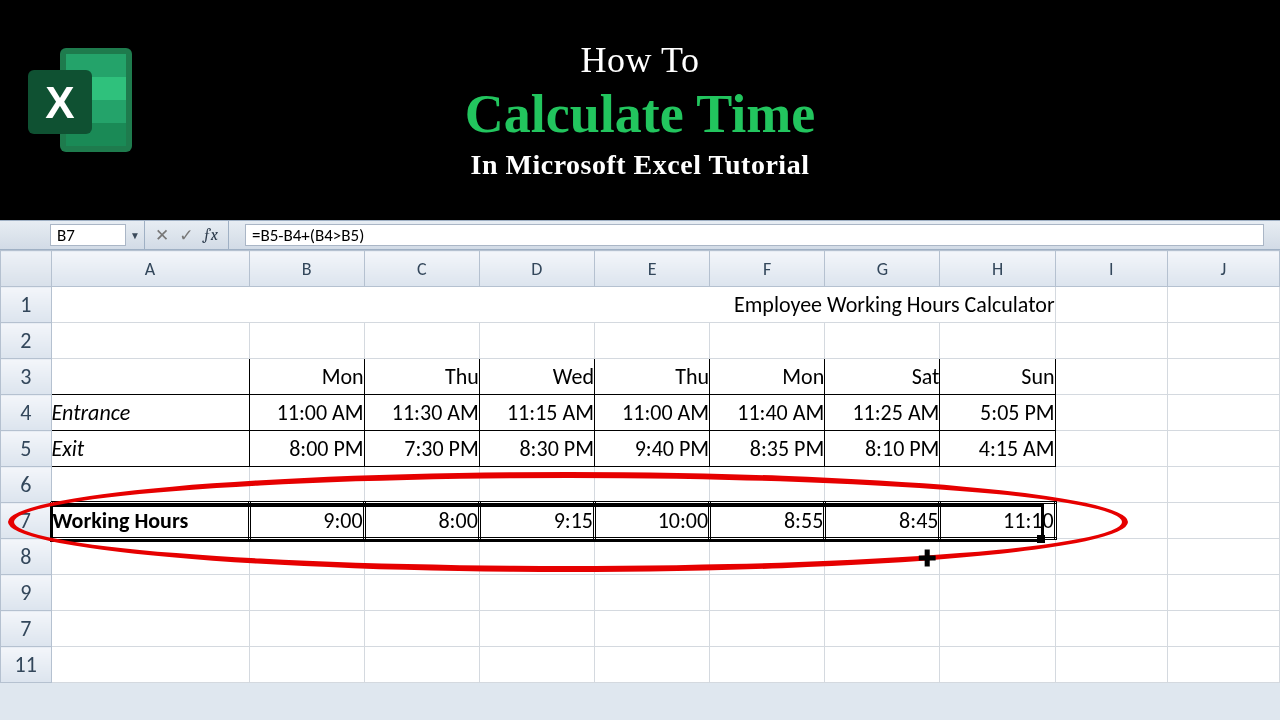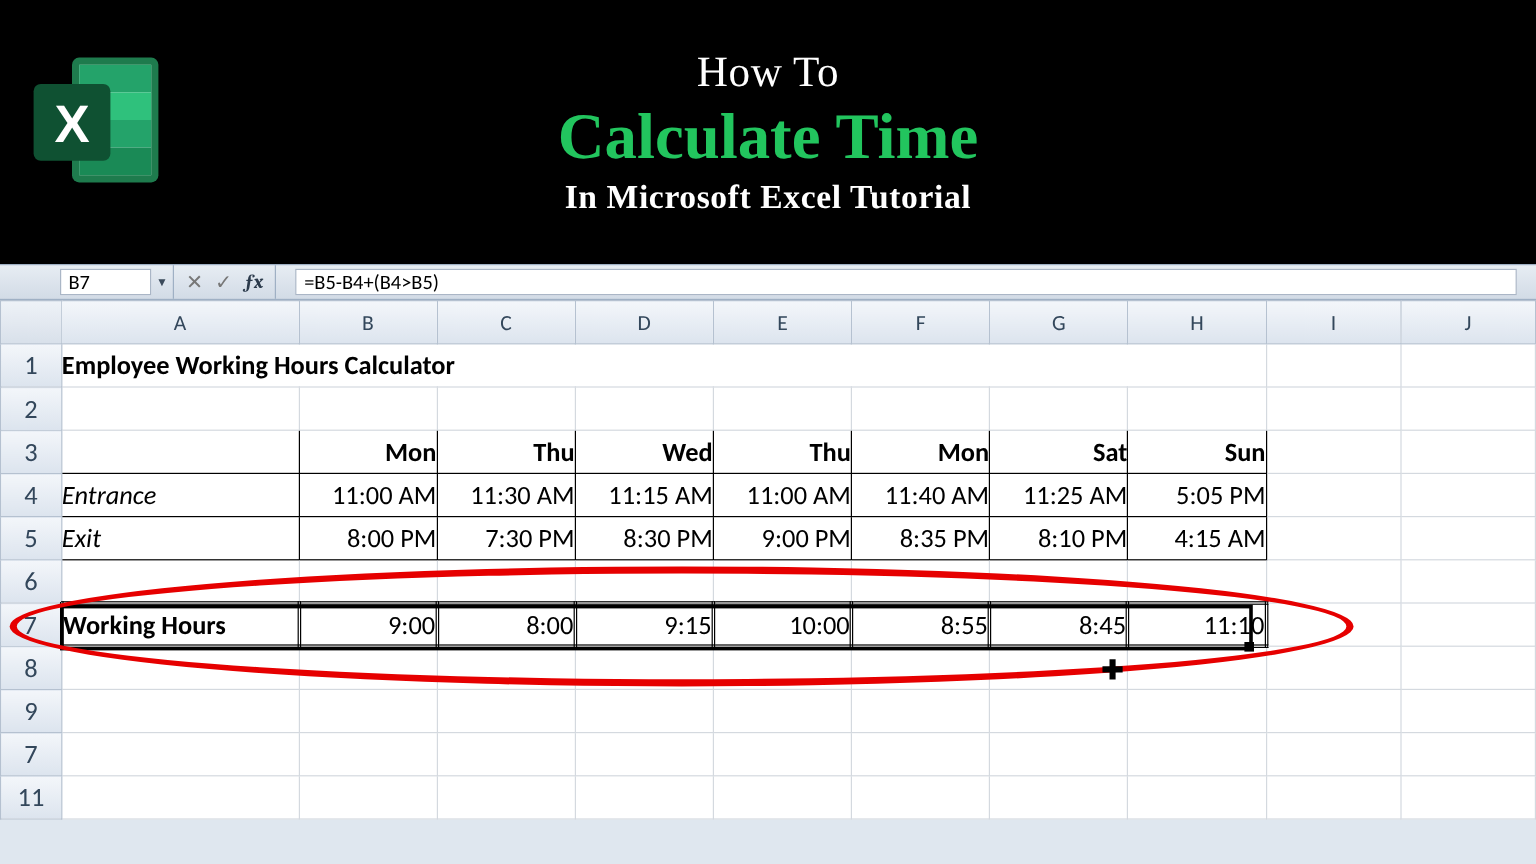--- a/index.html
+++ b/index.html
@@ -16,45 +16,45 @@
 
   
   .excel { background: #dfe7ef; height: 500px; position: relative; }
 
   
   .formula-bar { height: 30px; background: linear-gradient(#e7edf3,#d2dbe6); border-top: 1px solid #9fb0c4; border-bottom: 1px solid #9fb0c4; display: flex; align-items: center; font-family: 'Segoe UI', Arial, sans-serif; font-size: 17px; }
   .namebox-wrap { width: 145px; display: flex; align-items: center; border-right: 1px solid #9fb0c4; height: 100%; padding-left: 10px; }
   .namebox { flex: 1; background: #fff; height: 22px; line-height: 22px; padding: 0 6px; border: 1px solid #aab6c6; font-family: Calibri, Arial; }
   .namebox-drop { width: 18px; text-align: center; color: #3b4a5b; font-size: 10px; }
   .fx-icons { display: flex; align-items: center; gap: 10px; padding: 0 10px; border-right: 1px solid #9fb0c4; height: 100%; }
-  .fx-label { font-style: italic; font-family: Cambria, serif; font-size: 16px; color: #2b3a4b; font-weight: bold; }
+  .fx-label { font-style: italic; font-family: Cambria, serif; font-size: 16px; color: #2b3a4b; }
   .formula-input { flex: 1; background: #fff; height: 22px; line-height: 22px; padding: 0 6px; margin: 0 16px; border: 1px solid #aab6c6; font-family: Calibri, Arial; }
 
   
   .grid-wrap { position: relative; background: #fff; }
   table.sheet { border-collapse: collapse; table-layout: fixed; width: 1280px; }
   table.sheet th, table.sheet td { border: 1px solid #d4d9df; font-family: Calibri, Arial, sans-serif; font-size: 22px; height: 36px; padding: 0; position: relative; }
   table.sheet th { background: linear-gradient(#f3f6fa,#dce4ee); color: #33475b; font-weight: 400; font-size: 18px; border: 1px solid #b5c1d0; }
   .corner { width: 50px; background: linear-gradient(#eef2f7,#d8e0ea) !important; }
   .rowhdr { width: 50px; background: linear-gradient(#f3f6fa,#dce4ee); text-align: center; font-size: 18px; color: #33475b; border: 1px solid #b5c1d0 !important; }
   .colA { width: 196px; }
   .colB,.colC,.colD,.colE,.colF,.colG,.colH { width: 114px; }
   .colI,.colJ { width: 111px; }
 
   
   th.col-sel { background: linear-gradient(#ffe9b5,#ffd170); border-color: #d9a43d; }
 
   
   .r1 td { height: 52px; }
-  .sheet-title { font-size: 30px; font-weight: 700; text-align: left; color: #000; }
+  .sheet-title { font-size: 30px; font-weight: 400; text-align: right; color: #000; }
 
   
   .dcell { border: 1px solid #000 !important; padding: 0 6px; text-align: right; font-size: 22px; color: #000; white-space: nowrap; }
   .dcell.left { text-align: left; }
-  .dhead { font-weight: 700; margin-left: 42px; }
+  .dhead { font-weight: 400; margin-left: 42px; }
   .dbl { border: 3px double #000 !important; }
 
   
   .sel-rect { position: absolute; border: 3px solid #000; pointer-events: none; }
   .sel-handle { position: absolute; width: 8px; height: 8px; background: #000; right: -4px; bottom: -4px; }
 
   
   .ellipse { position: absolute; border: 6px solid #e60000; border-radius: 50%; pointer-events: none; }
 
   
@@ -180,21 +180,21 @@
         <td></td>
             <td></td>
       </tr>
 
       <tr class="r-normal">
         <td class="rowhdr">5</td>
         <td class="dcell left" style="font-style:italic;margin-left:15px;">Exit</td>
         <td class="dcell">8:00 PM</td>
         <td class="dcell">7:30 PM</td>
         <td class="dcell">8:30 PM</td>
-        <td class="dcell">9:00 PM</td>
+        <td class="dcell">9:40 PM</td>
         <td class="dcell">8:35 PM</td>
         <td class="dcell">8:10 PM</td>
         <td class="dcell">4:15 AM</td>
         <td></td>
             <td></td>
       </tr>
 
       <tr class="empty">
         <td class="rowhdr">6</td>
         <td></td>

